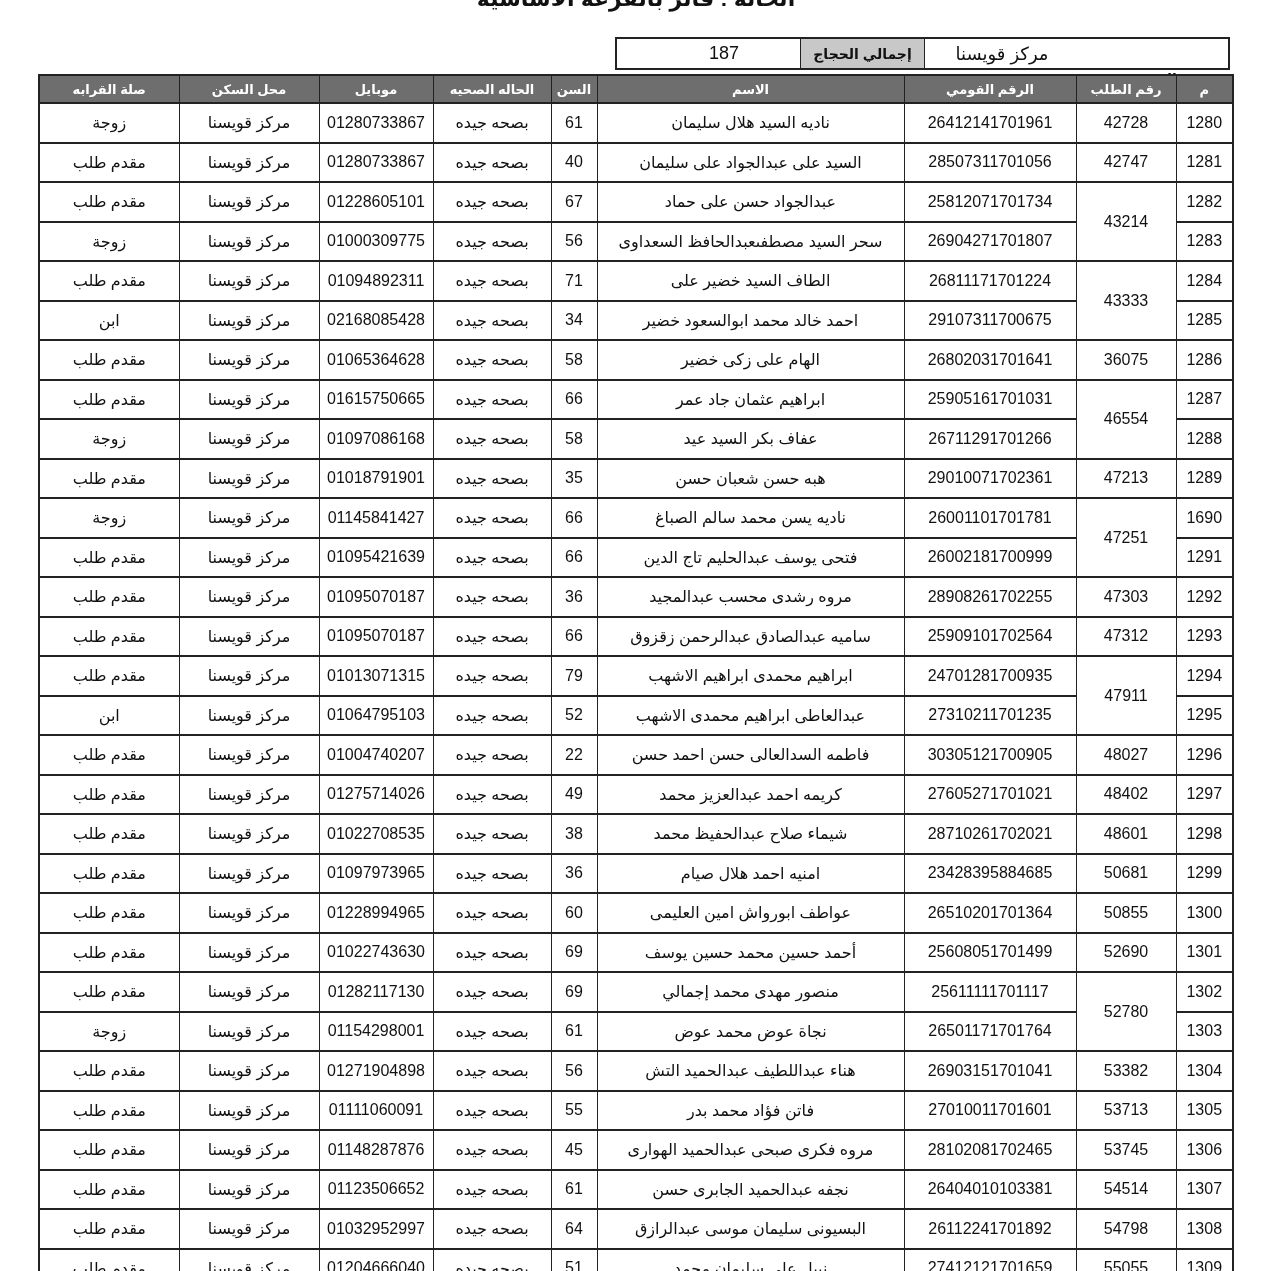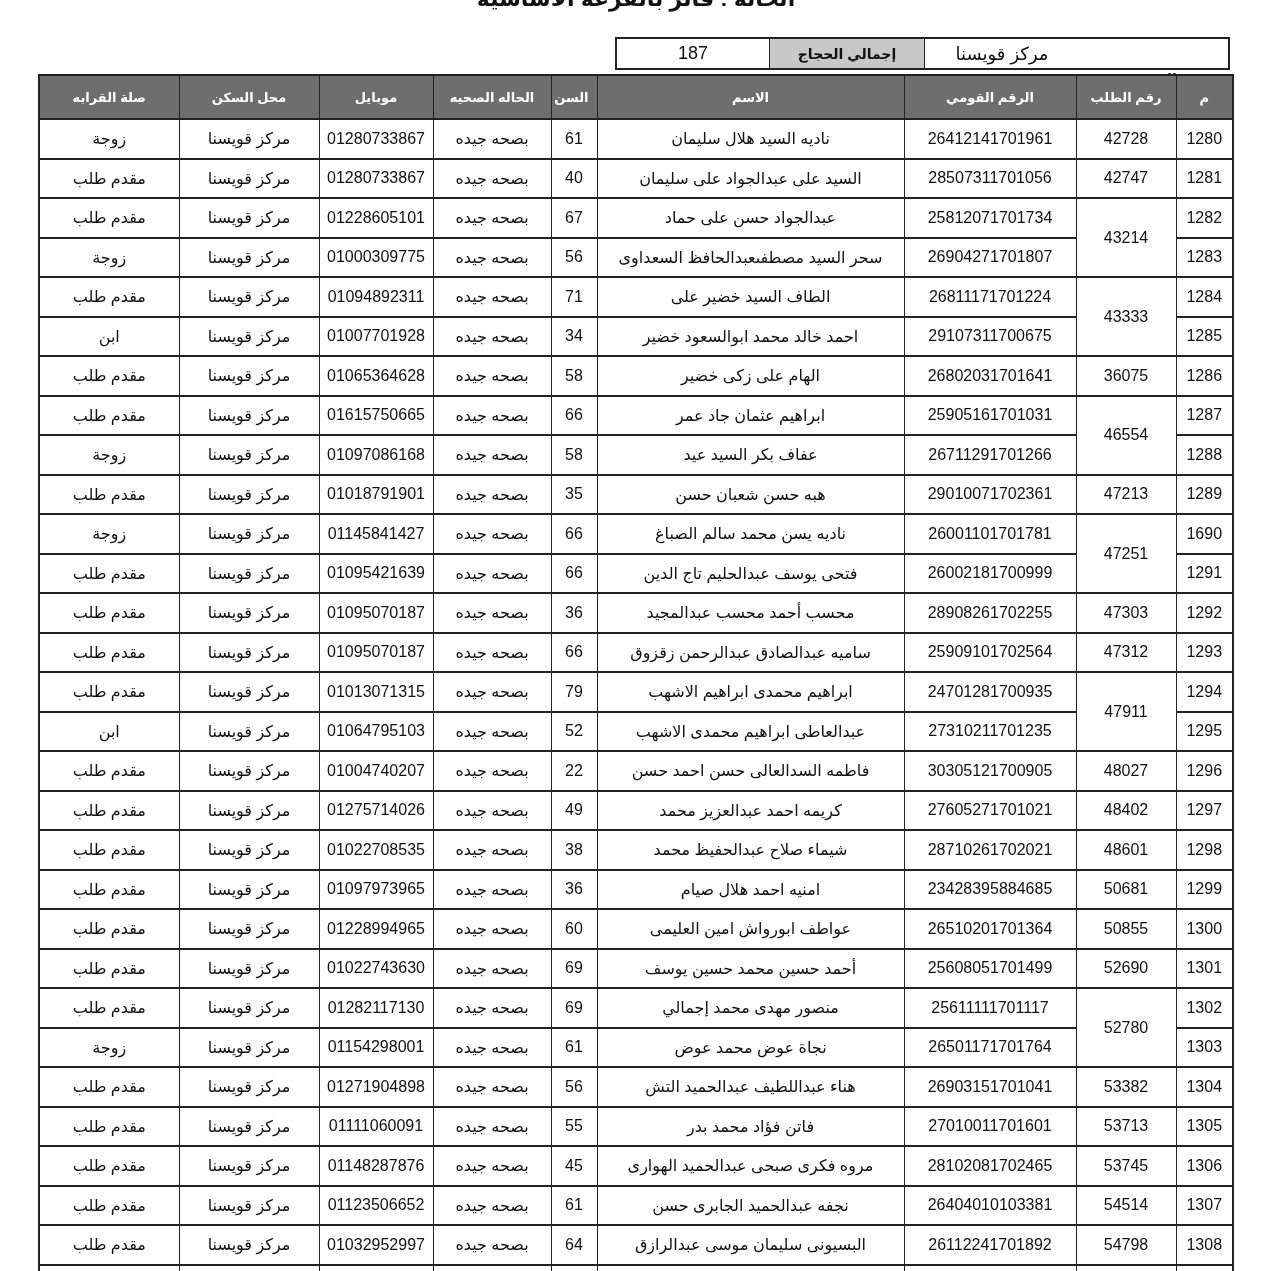--- a/index.html
+++ b/index.html
@@ -3,23 +3,23 @@
 <meta charset="utf-8">
 <style>
   html, body { margin:0; padding:0; background:#ffffff; }
   body { width:1272px; height:1271px; position:relative; overflow:hidden; font-family:"Liberation Sans", "DejaVu Sans", sans-serif; color:#111; }
   .title { position:absolute; top:-14px; left:0; width:1272px; text-align:center; font-weight:bold; font-size:22px; direction:rtl; }
   .summary { position:absolute; top:37px; left:615px; width:615px; height:33px; border:2px solid #222; box-sizing:border-box; display:flex; direction:rtl; }
   .summary > div { box-sizing:border-box; display:flex; align-items:center; justify-content:center; border-left:1px solid #222; }
   .summary > div:last-child { border-left:none;text-align:right; }
   .s-label { background:#c8c8c8; font-weight:bold; font-size:14px; }
   .s-val { background:#fff; font-size:18px; }
-  .s1 { width:152px; } .s2 { width:155px; } .s3 { width:155px; } .s4 { width:149px;margin-top:40px; }
+  .s1 { width:152px; } .s2 { width:124px; } .s3 { width:155px; } .s4 { width:149px;margin-top:40px; }
   table.main { position:absolute; top:74px; left:38px; width:1196px; border-collapse:collapse; direction:rtl; table-layout:fixed; border:2px solid #222; }
-  table.main th { background:#6e6e6e; color:#fff; font-weight:bold; font-size:13px; height:26px; border:1px solid #222; padding:8px; }
+  table.main th { background:#6e6e6e; color:#fff; font-weight:bold; font-size:13px; height:26px; border:1px solid #222; padding:0; }
   table.main td { height:37.5px; border:1px solid #222; border-top:2px solid #222; text-align:center; font-size:16px; padding:0; background:#fff; }
   td.ar { font-size:13px; }
   td.num { font-size:16px; }
   td.phone { text-align:right; padding-right:4px; font-size:16px; direction:ltr; text-align:left; padding-left:4px; }
   td.nid { font-size:16px; }
 </style>
 </head>
 <body>
 
 <div class="title">الحالة : فائز بالقرعة الأساسية</div>
@@ -110,21 +110,21 @@
         <td class="phone">01094892311</td>
         <td class="ar">مركز قويسنا</td>
         <td class="ar">مقدم طلب</td>
       </tr>
       <tr>
         <td class="num">1285</td>
         <td class="nid">29107311700675</td>
         <td class="ar">احمد خالد محمد ابوالسعود خضير</td>
         <td class="num">34</td>
         <td class="ar">بصحه جيده</td>
-        <td class="phone">01007701928</td>
+        <td class="phone">02168085428</td>
         <td class="ar">مركز قويسنا</td>
         <td class="ar">ابن</td>
       </tr>
       <tr>
         <td class="num">1286</td>
         <td class="num">36075</td>
         <td class="nid">26802031701641</td>
         <td class="ar">الهام على زكى خضير</td>
         <td class="num">58</td>
         <td class="ar">بصحه جيده</td>
@@ -182,21 +182,21 @@
         <td class="num">66</td>
         <td class="ar">بصحه جيده</td>
         <td class="phone">01095421639</td>
         <td class="ar">مركز قويسنا</td>
         <td class="ar">مقدم طلب</td>
       </tr>
       <tr>
         <td class="num">1292</td>
         <td class="num">47303</td>
         <td class="nid">28908261702255</td>
-        <td class="ar">محسب أحمد محسب عبدالمجيد</td>
+        <td class="ar">مروه رشدى محسب عبدالمجيد</td>
         <td class="num">36</td>
         <td class="ar">بصحه جيده</td>
         <td class="phone">01095070187</td>
         <td class="ar">مركز قويسنا</td>
         <td class="ar">مقدم طلب</td>
       </tr>
       <tr>
         <td class="num">1293</td>
         <td class="num">47312</td>
         <td class="nid">25909101702564</td>

